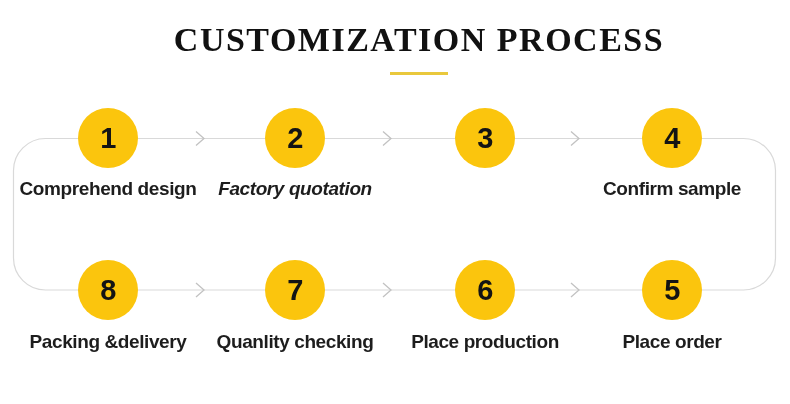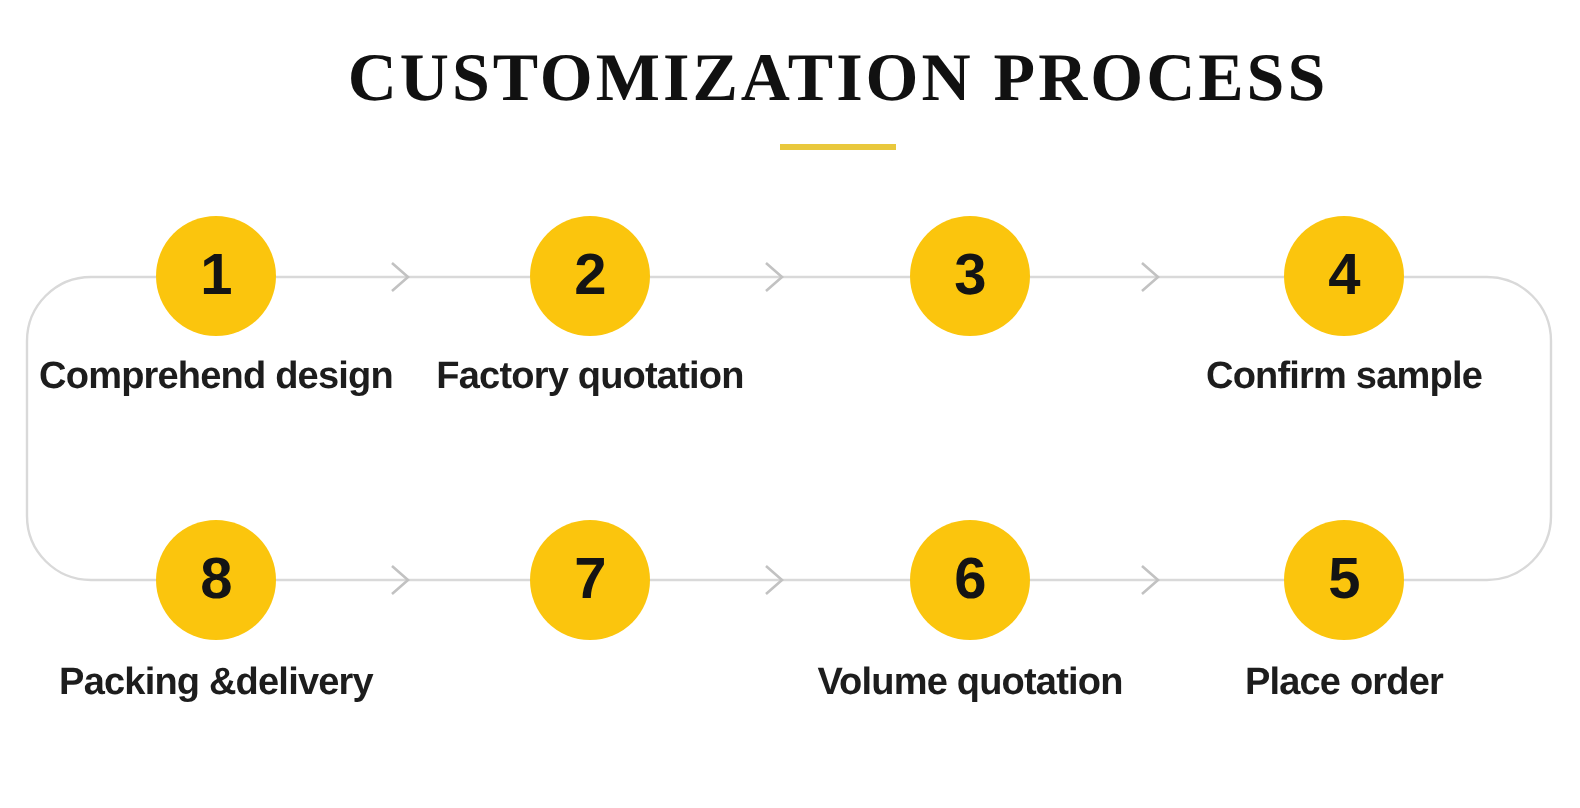--- a/index.html
+++ b/index.html
@@ -97,33 +97,34 @@
     <span class="num">2</span>
   </div>
   <div class="circle" style="left:455px; top:108px;">
     <span class="num">3</span>
   </div>
   <div class="circle" style="left:642px; top:108px;">
     <span class="num">4</span>
   </div>
 
   <div class="step-label" style="left:-12px; top:177px;">Comprehend design</div>
-  <div class="step-label" style="left:175px; top:177px;">Factory quotation</div>
+  <div class="step-label" style="left:175px; top:177px;font-style:italic;">Factory quotation</div>
   <div class="step-label" style="left:552px; top:177px;">Confirm sample</div>
 
   <div class="circle" style="left:78px;  top:260px;">
     <span class="num">8</span>
   </div>
   <div class="circle" style="left:265px; top:260px;">
     <span class="num">7</span>
   </div>
   <div class="circle" style="left:455px; top:260px;">
     <span class="num">6</span>
   </div>
   <div class="circle" style="left:642px; top:260px;">
     <span class="num">5</span>
   </div>
 
   <div class="step-label" style="left:-12px; top:330px;">Packing &amp;delivery</div>
-  <div class="step-label" style="left:365px; top:330px;">Volume quotation</div>
+  <div class="step-label" style="left:175px; top:330px;">Quanlity checking</div>
+  <div class="step-label" style="left:365px; top:330px;">Place production</div>
   <div class="step-label" style="left:552px; top:330px;">Place order</div>
 
 </div>
 
 </body></html>

